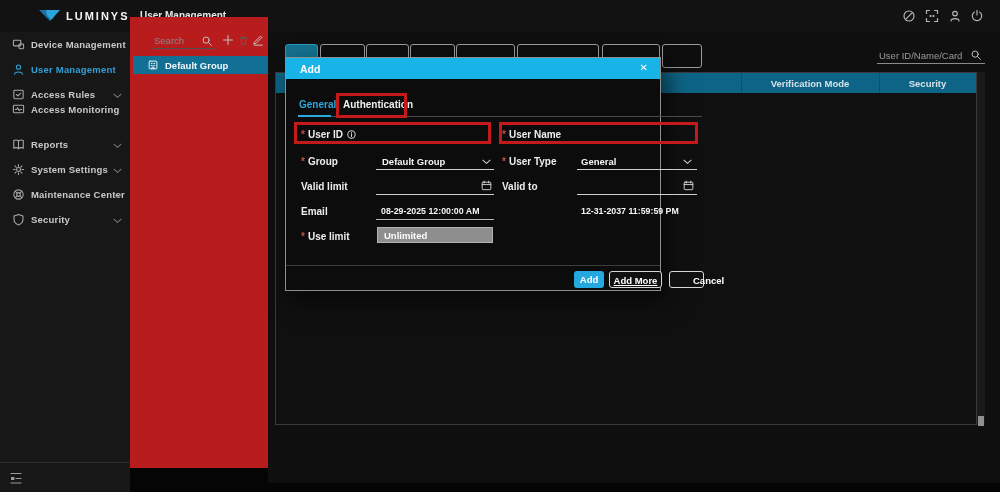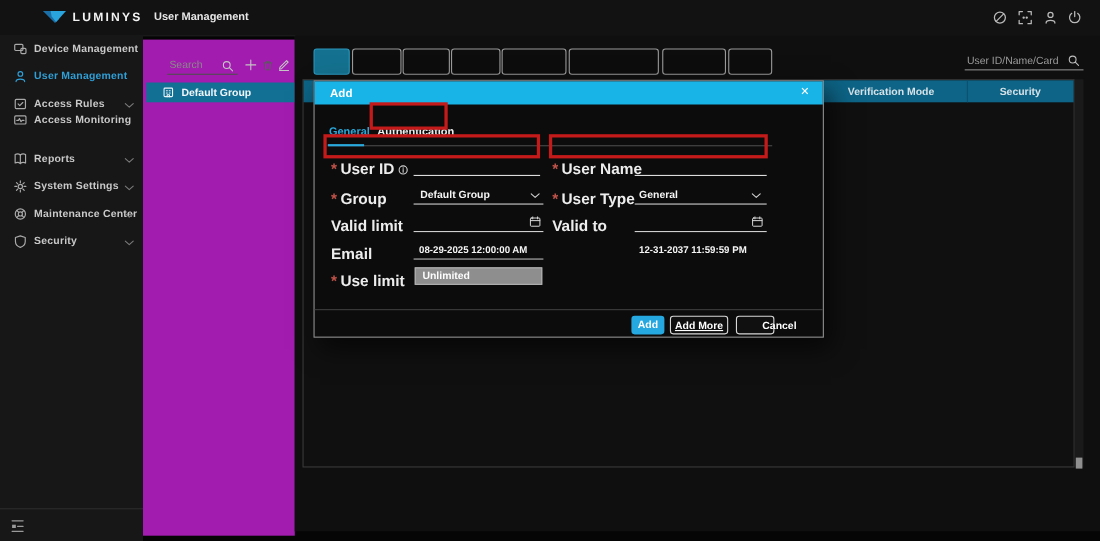--- a/index.html
+++ b/index.html
@@ -21,21 +21,21 @@
   .side-item{left:0;width:130px;height:20px;cursor:pointer;color:#c9c9c9;}
   .side-item .lbl{position:absolute;left:31px;top:3px;font-size:9.5px;font-weight:bold;letter-spacing:.2px;white-space:nowrap;}
   .side-item .sic{position:absolute;left:12px;top:2px;width:13px;height:13px;color:#a9a9a9;}
   .side-item .chev{position:absolute;left:113px;top:7px;width:9px;height:6px;color:#7a7a7a;}
   .side-item.active{color:#2f9fd6;}
   .side-item.active .sic{color:#2f9fd6;}
   .side-footer-line{left:0;top:430px;width:130px;height:1px;background:#2c2c2c;}
   .collapse-btn{left:10px;top:440px;width:16px;height:13px;color:#9a9a9a;cursor:pointer;}
 
   
-  .group-panel{left:130px;top:36px;width:138px;height:451px;background:#a21caf;}
+  .group-panel{left:130px;top:17px;width:138px;height:451px;background:#b91c1c;}
   .gp-search{left:22px;top:15px;width:48px;height:14px;background:transparent;border:none;outline:none;
              color:#cfcfcf;font-size:9.5px;font-family:inherit;}
   .gp-search::placeholder{color:#8a8a8a;}
   .gp-underline{left:22px;top:31px;width:64px;height:1px;background:#4f4f4f;}
   .gp-tool{width:12px;height:12px;color:#c4c4c4;cursor:pointer;}
   .group-row{left:3px;top:39px;width:135px;height:18px;background:#137095;cursor:pointer;}
   .group-row .gic{position:absolute;left:14px;top:3px;width:12px;height:12px;color:#eaf4f8;}
   .group-row .glbl{position:absolute;left:32px;top:4px;font-size:9.5px;font-weight:bold;color:#f2f7fa;white-space:nowrap;}
   .v-divider{left:268px;top:32px;width:1px;height:451px;background:#2b2b2b;}
 
@@ -48,30 +48,30 @@
   .main-search::placeholder{color:#9b9b9b;}
   .main-search-line{left:609px;top:31px;width:108px;height:1px;background:#8a8a8a;}
   .table-wrap{left:7px;top:40px;width:702px;height:353px;border:1px solid #3a3a3a;background:#101010;box-sizing:border-box;}
   .thead{position:absolute;left:0;top:0;width:700px;height:20px;background:#0d6486;}
   .th{position:absolute;top:5px;font-size:9.5px;font-weight:bold;color:#d6e2e8;text-align:center;}
   .th-sep{position:absolute;top:0;width:1px;height:20px;background:#0a5270;}
   .scrollbar{left:709px;top:40px;width:8px;height:353px;background:#1a1a1a;}
   .scroll-thumb{left:710px;top:384px;width:6px;height:10px;background:#8f8f8f;cursor:pointer;}
 
   
-  .modal{left:285px;top:73px;width:464px;height:234px;background:#0c0c0c;border:1px solid #8f8f8f;
+  .modal{left:285px;top:57px;width:376px;height:234px;background:#0c0c0c;border:1px solid #8f8f8f;
          box-sizing:border-box;box-shadow:6px 10px 22px rgba(0,0,0,.6);z-index:10;}
   .modal-header{position:absolute;left:0;top:0;width:100%;height:21px;background:#18b4e8;}
   .modal-title{position:absolute;left:14px;top:5px;font-size:10.5px;font-weight:bold;color:#fff;}
   .modal-close{position:absolute;right:12px;top:4px;font-size:10px;font-weight:bold;color:#fff;cursor:pointer;}
   .tab{position:absolute;top:41px;font-size:10px;font-weight:bold;cursor:pointer;color:#efefef;}
   .tab.active{color:#2aa9dc;}
   .tab-underline{position:absolute;left:12px;top:57px;width:33px;height:2px;background:#2aa9dc;}
   .tab-line{position:absolute;left:12px;top:58px;width:404px;height:1px;background:#4a4a4a;}
-  .f-label{position:absolute;font-size:14px;font-weight:bold;color:#ededed;white-space:nowrap;}
+  .f-label{position:absolute;font-size:10px;font-weight:bold;color:#ededed;white-space:nowrap;}
   .req{color:#c0534a;margin-right:3px;}
   .f-line{position:absolute;height:1px;background:#dcdcdc;cursor:text;}
   .f-value{position:absolute;font-size:9.5px;font-weight:bold;color:#f5f5f5;white-space:nowrap;cursor:pointer;}
   .f-value.date{font-size:8.8px;margin-top:24px;}
   .chev-d{position:absolute;width:9px;height:6px;color:#cfcfcf;cursor:pointer;}
   .cal{position:absolute;width:11px;height:11px;color:#d8d8d8;cursor:pointer;}
   .info-ic{display:inline-block;vertical-align:-1px;margin-left:4px;width:9px;height:9px;color:#cfcfcf;}
   .uselimit-box{position:absolute;left:91px;top:169px;width:116px;height:16px;background:#8e8e8e;
                 border:1px solid #b2b2b2;box-sizing:border-box;}
   .uselimit-box span{position:absolute;left:6px;top:2px;font-size:9.5px;font-weight:bold;color:#fdfdfd;}

